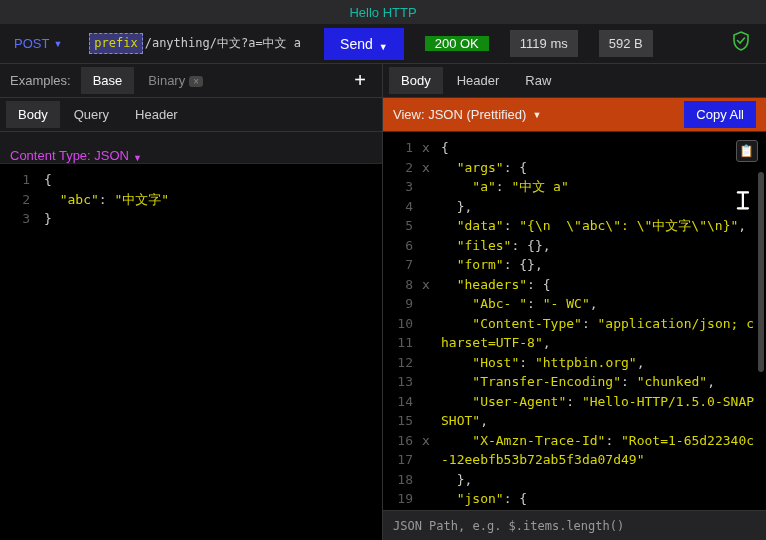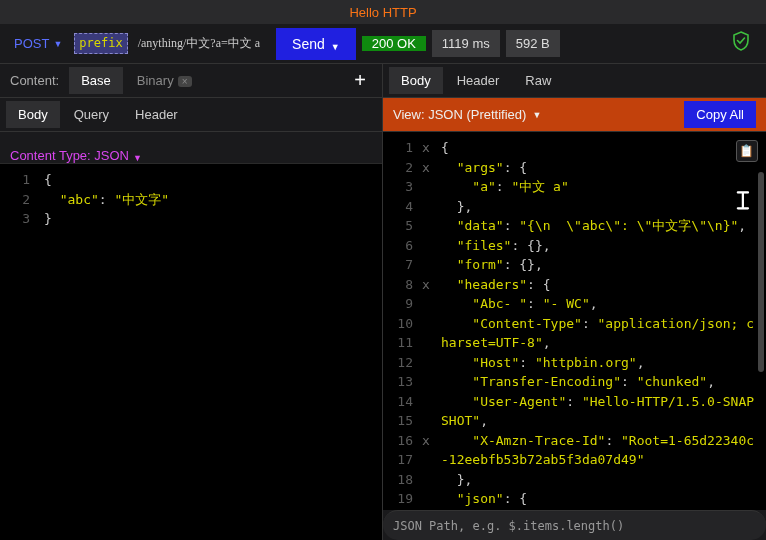--- a/index.html
+++ b/index.html
@@ -1,22 +1,22 @@
 <!DOCTYPE html>
 <html><head>
 <meta charset="utf-8">
 <style>
 * { box-sizing: border-box; margin: 0; padding: 0; }
 body { width: 766px; height: 540px; background: #1a1a1c; font-family: -apple-system, "Segoe UI", sans-serif; color: #ccc; overflow: hidden; font-size: 13px; }
-.titlebar { height: 24px; background: #2a2a2c; display: flex; align-items: center; justify-content: center; color: #f97316; font-size: 13px; font-weight: 500; }
-.reqbar { height: 40px; display: flex; align-items: center; padding: 4px 8px; gap: 6px; background: #1a1a1c; border-bottom: 1px solid #333; }
+.titlebar { height: 24px; background: #2a2a2c; display: flex; align-items: center; justify-content: center; color: #14b8a6; font-size: 13px; font-weight: 500; }
+.reqbar { height: 40px; display: flex; align-items: center; padding: 4px 8px; gap: 21px; background: #1a1a1c; border-bottom: 1px solid #333; }
 .method { color: #5a6fff; font-weight: 500; padding: 2px 6px; cursor: pointer; display: flex; align-items: center; gap: 4px; }
 .urlbox { flex: 0 0 auto; display: flex; font-family: "SF Mono", Menlo, monospace; font-size: 12px; }
 .prefix { background: #3a3a7a; color: #d8d800; padding: 2px 4px; border: 1px dashed #8888cc; }
-.urlrest { color: #ccc; padding: 2px 10px; font-family: Liberation Serif, serif; }
+.urlrest { color: #ccc; padding: 2px 2px; }
 .sendbtn { background: #2020e0; color: #fff; padding: 8px 16px; font-size: 14px; font-weight: 500; display: flex; align-items: flex-end; gap: 6px; cursor: pointer; border: none; }
 .status { background: #0f8a0f; color: #fff; padding: 0 10px; font-size: 13px; font-weight: 500; }
 .metric { background: #3a3a3c; color: #ddd; padding: 6px 10px; font-size: 13px; }
 .shield { margin-left: auto; color: #3fbf3f; font-size: 18px; padding: 4px 8px; }
 .split { display: flex; height: calc(540px - 24px - 40px); }
 .panel { flex: 0 0 50%; display: flex; flex-direction: column; border-right: 1px solid #333; }
 .tabrow { height: 34px; display: flex; align-items: center; background: #1a1a1c; border-bottom: 1px solid #333; padding: 0 6px; gap: 2px; }
 .tab { padding: 6px 12px; color: #ccc; font-size: 13px; cursor: pointer; }
 .tab.active { background: #2f2f31; color: #fff; }
 .tab.dim { color: #888; }
@@ -26,21 +26,21 @@
 .contentrow { height: 32px; display: flex; align-items: flex-end; padding: 0 10px; color: #d946ef; font-size: 13px; border-bottom: 1px solid #2a2a2a; }
 .editor { flex: 1; background: #000; font-family: "SF Mono", Menlo, Consolas, monospace; font-size: 13px; display: flex; overflow: auto; position: relative; }
 .gutter { flex: 0 0 36px; background: #000; color: #5a5a5a; text-align: right; padding: 6px 6px 6px 0; line-height: 1.5; }
 .gutter2 { flex: 0 0 14px; color: #666; padding: 6px 0; line-height: 1.5; text-align: center; }
 .code { flex: 1; padding: 6px 8px; line-height: 1.5; white-space: pre-wrap; word-break: break-all; color: #ddd; }
 .k { color: #d8d800; }
 .s { color: #d8d800; }
 .p { color: #ccc; }
 .copybtn { margin-left: auto; background: #2020e0; color: #fff; padding: 6px 12px; font-size: 13px; border: none; cursor: pointer; }
 .viewsel { color: #eee; cursor: pointer; display: flex; align-items: center; gap: 6px; }
-.jsonpath { height: 30px; background: #242426; color: #999; font-family: "SF Mono", Menlo, monospace; font-size: 12px; padding: 0 10px; display: flex; align-items: center; border-top: 1px solid #333; border-radius: 15px; }
+.jsonpath { height: 30px; background: #242426; color: #999; font-family: "SF Mono", Menlo, monospace; font-size: 12px; padding: 0 10px; display: flex; align-items: center; border-top: 1px solid #333; }
 .chev { font-size: 9px; }
 .clipicon { position: absolute; top: 8px; right: 8px; width: 22px; height: 22px; border: 1px solid #555; border-radius: 3px; display:flex; align-items:center; justify-content:center; color:#888; font-size:12px; background:#1a1a1c; cursor:pointer; }
 .cursoricon { position: absolute; top: 54px; right: 20px; color:#fff; font-size: 26px; pointer-events:none; font-family: serif; font-weight: bold; letter-spacing: -6px; }
 .scrollbar { position:absolute; right:2px; top:40px; width:6px; height:200px; background:#444; border-radius:3px; }
 .binarytag { background:#444; color:#888; border-radius:3px; padding:0 4px; font-size:10px; margin-left:4px;}
 </style>
 </head>
 <body>
 
 <div class="titlebar">
@@ -68,21 +68,21 @@
         <path d="M9 1 L16 4 V9 C16 14 13 17.5 9 19 C5 17.5 2 14 2 9 V4 Z"></path>
         <path d="M5.5 9.5 L8 12 L12.5 7" stroke-linecap="round"></path>
       </svg>
   </div>
 </div>
 
 <div class="split">
 
   <div class="panel">
     <div class="tabrow">
-      <span class="label">Content:</span>
+      <span class="label">Examples:</span>
       <span class="tab active">Base</span>
       <span class="tab dim">
         <span>Binary</span><span class="binarytag">×</span>
       </span>
       <span class="plus">+</span>
     </div>
     <div class="tabrow">
       <span class="tab active">Body</span>
       <span class="tab">Query</span>
       <span class="tab">Header</span>

